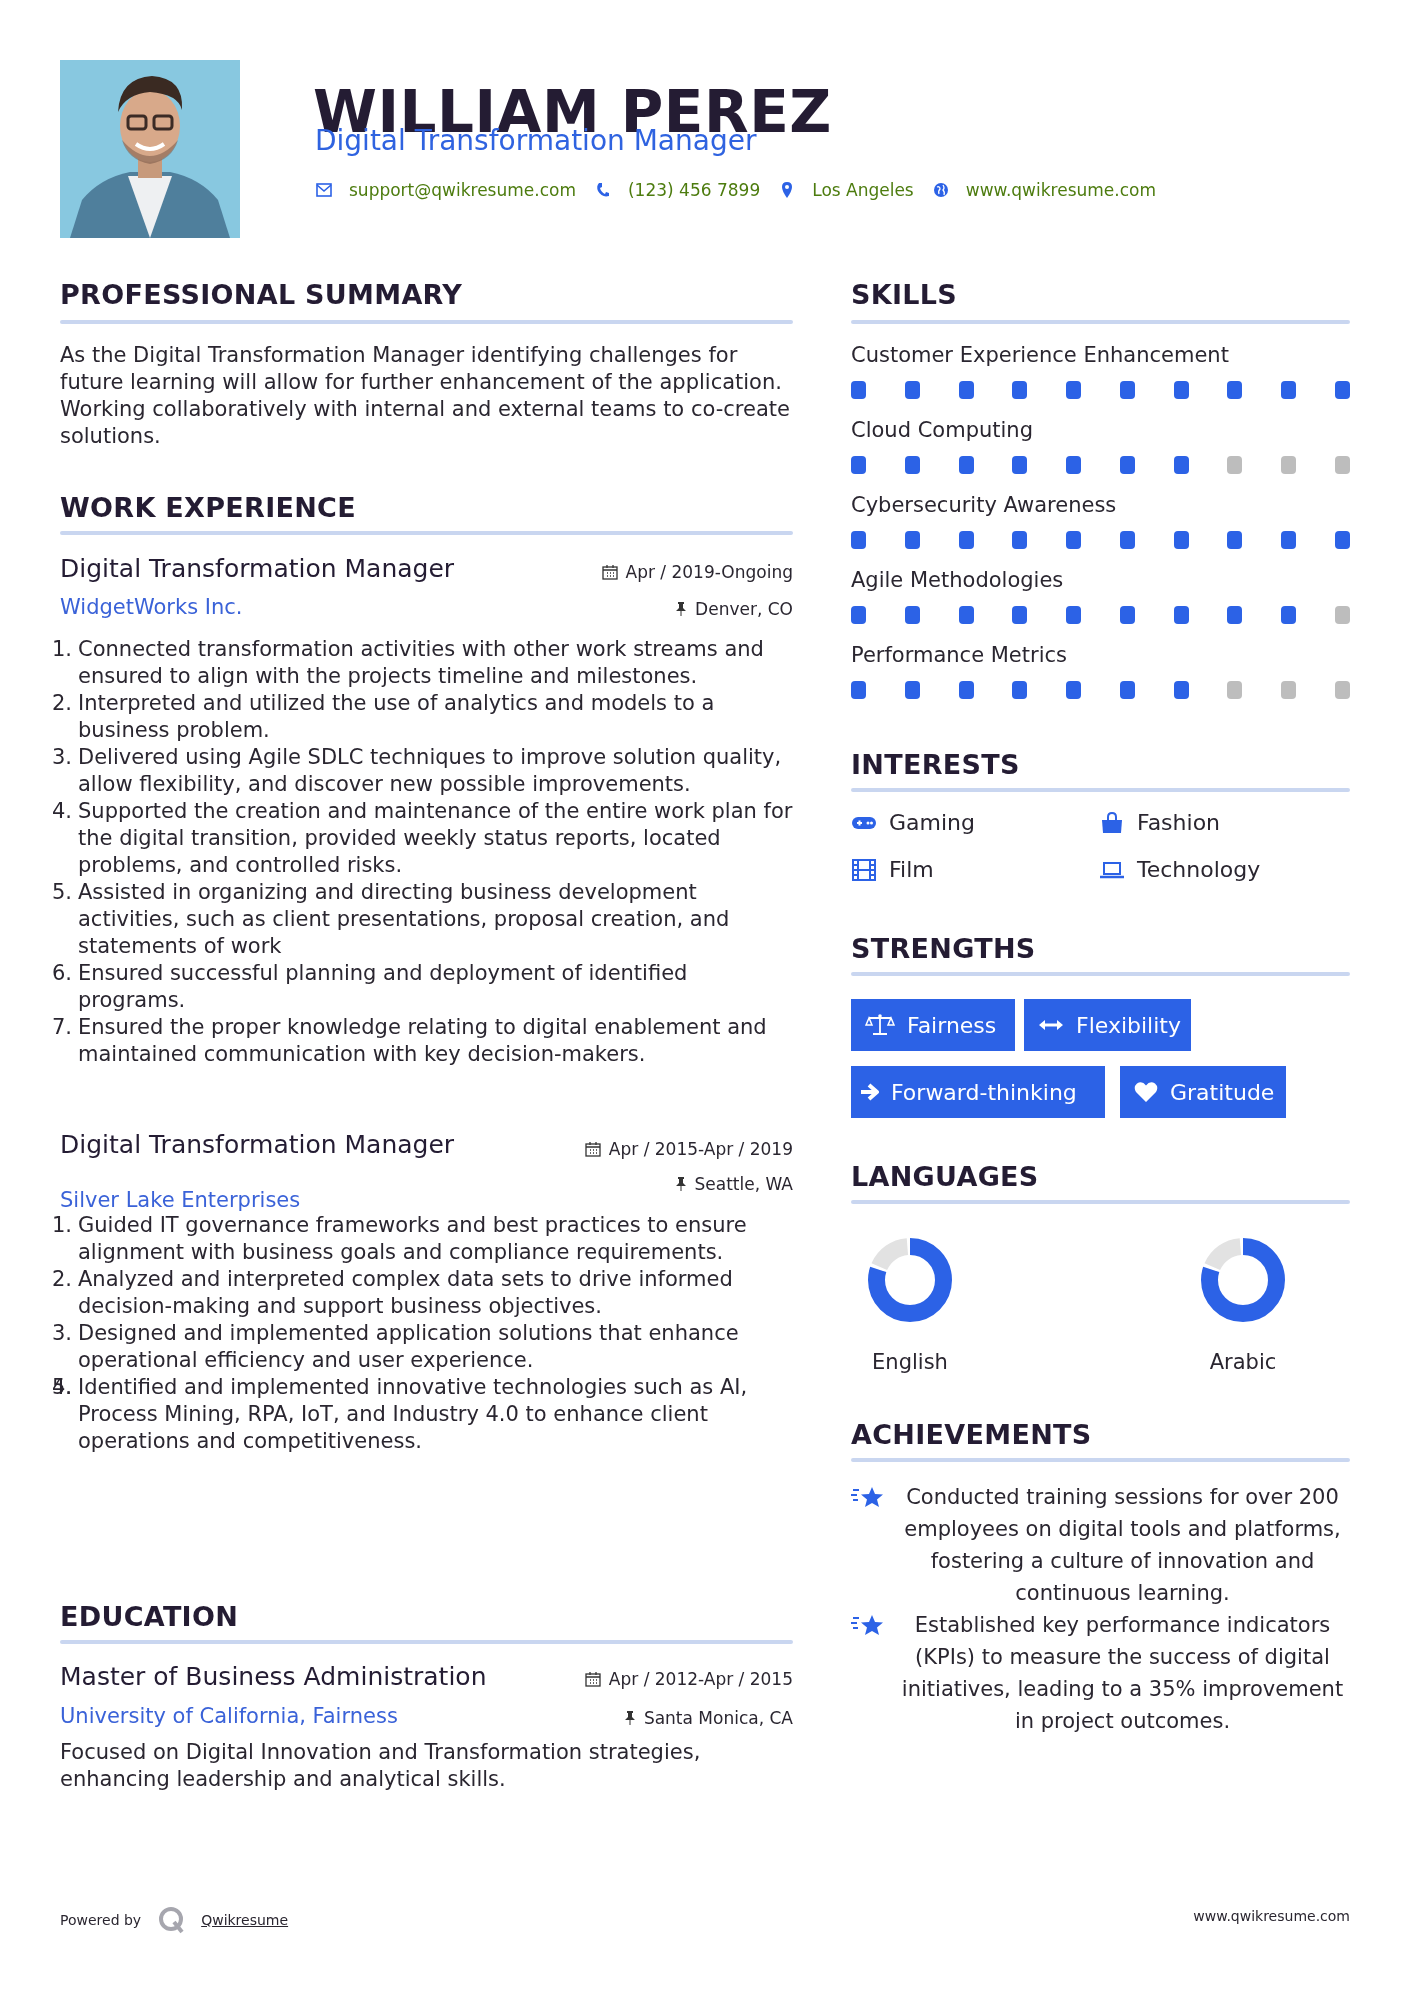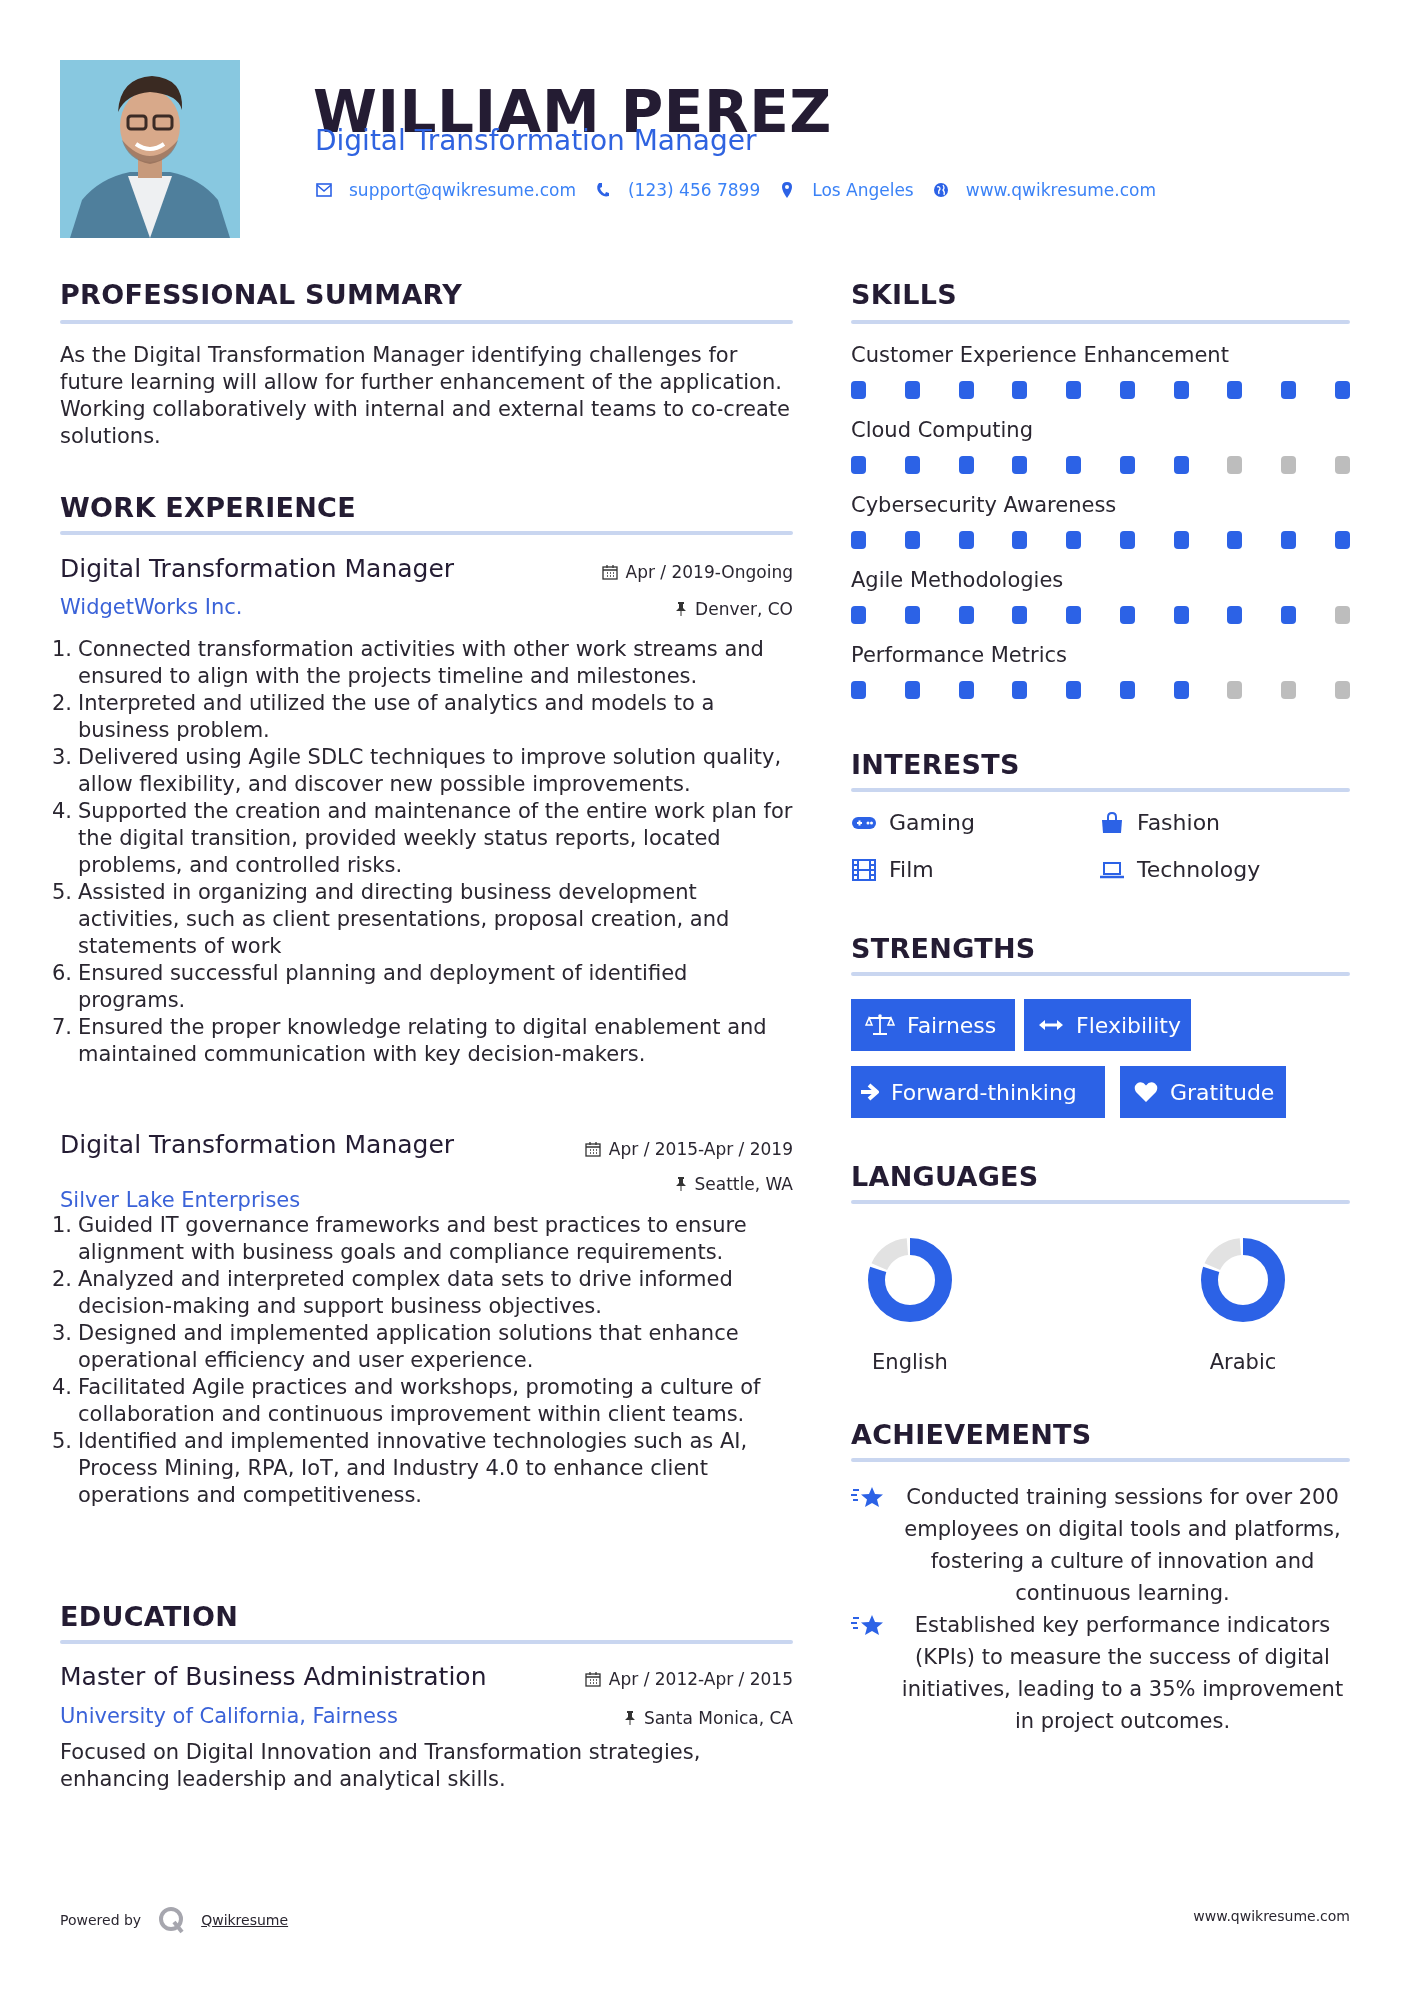--- a/index.html
+++ b/index.html
@@ -4,21 +4,21 @@
 <style>
   * { box-sizing: border-box; margin: 0; padding: 0; }
   html, body { width: 1407px; height: 1990px; background: #ffffff; }
   body { position: relative; font-family: "DejaVu Sans", sans-serif; color: #2a2630; overflow: hidden; }
   .abs { position: absolute; }
 
   
   .photo { left: 60px; top: 60px; width: 180px; height: 178px; background: #88c8e0; overflow: hidden; }
   .name { left: 313px; top: 78px; font-size: 58px; font-weight: bold; color: #241c33; letter-spacing: 0.5px; white-space: nowrap; }
   .jobtitle { left: 315px; top: 124px; font-size: 28px; color: #2f63e0; white-space: nowrap; }
-  .contact { left: 315px; top: 180px; display: flex; align-items: center; font-size: 17px; color: #3b82f6; white-space: nowrap; }
+  .contact { left: 315px; top: 180px; display: flex; align-items: center; font-size: 17px; color: #4d7c0f; white-space: nowrap; }
   .contact .ci { display: inline-flex; align-items: center; margin-right: 18px; }
   .contact .ic { width: 18px; height: 18px; margin-right: 16px; display: inline-flex; align-items: center; justify-content: center; }
 
   
   .sec-h { font-size: 27px; font-weight: bold; color: #241c33; letter-spacing: 0.3px; white-space: nowrap; }
   .sec-line { height: 4px; background: #c9d6f0; border-radius: 2px; }
   .left-line { left: 60px; width: 733px; }
   .right-line { left: 851px; width: 499px; }
 
   .body-text { font-size: 21px; line-height: 27px; color: #2a2630; }
@@ -173,21 +173,21 @@
     <svg width="12" height="16" viewBox="0 0 12 16">
         <path d="M3 1 H9 V3 L8 3 L8 7 L11 10 H1 L4 7 L4 3 L3 3 Z M5.5 10 V15 H6.5 V10 Z" fill="#333"></path>
       </svg>
   </span>
   <span>Seattle, WA</span>
 </div>
 <ol class="abs bullets" style="left:60px; top:1212px; width:740px;">
   <li><span class="num">1.</span><span>Guided IT governance frameworks and best practices to ensure alignment with business goals and compliance requirements.</span></li>
   <li><span class="num">2.</span><span>Analyzed and interpreted complex data sets to drive informed decision-making and support business objectives.</span></li>
   <li><span class="num">3.</span><span>Designed and implemented application solutions that enhance operational efficiency and user experience.</span></li>
-  <li><span class="num">4.</span><span>Facilitated Agile practices and workshops, promoting a culture of collaboration and continuous improvement within client teams.</span></li>
+  <li><span class="num">4.</span></li>
   <li><span class="num">5.</span><span>Identified and implemented innovative technologies such as AI, Process Mining, RPA, IoT, and Industry 4.0 to enhance client operations and competitiveness.</span></li>
 </ol>
 
 <div class="abs sec-h" style="left:60px; top:1601px;">EDUCATION</div>
 <div class="abs sec-line left-line" style="top:1640px;"></div>
 <div class="abs job-title" style="left:60px; top:1662px;">Master of Business Administration</div>
 <div class="abs job-meta" style="left:500px; width:293px; top:1669px;">
   <span class="mi">
     <svg width="16" height="16" viewBox="0 0 16 16">
         <rect x="1" y="3" width="14" height="12" fill="none" stroke="#333" stroke-width="1.3"></rect>

